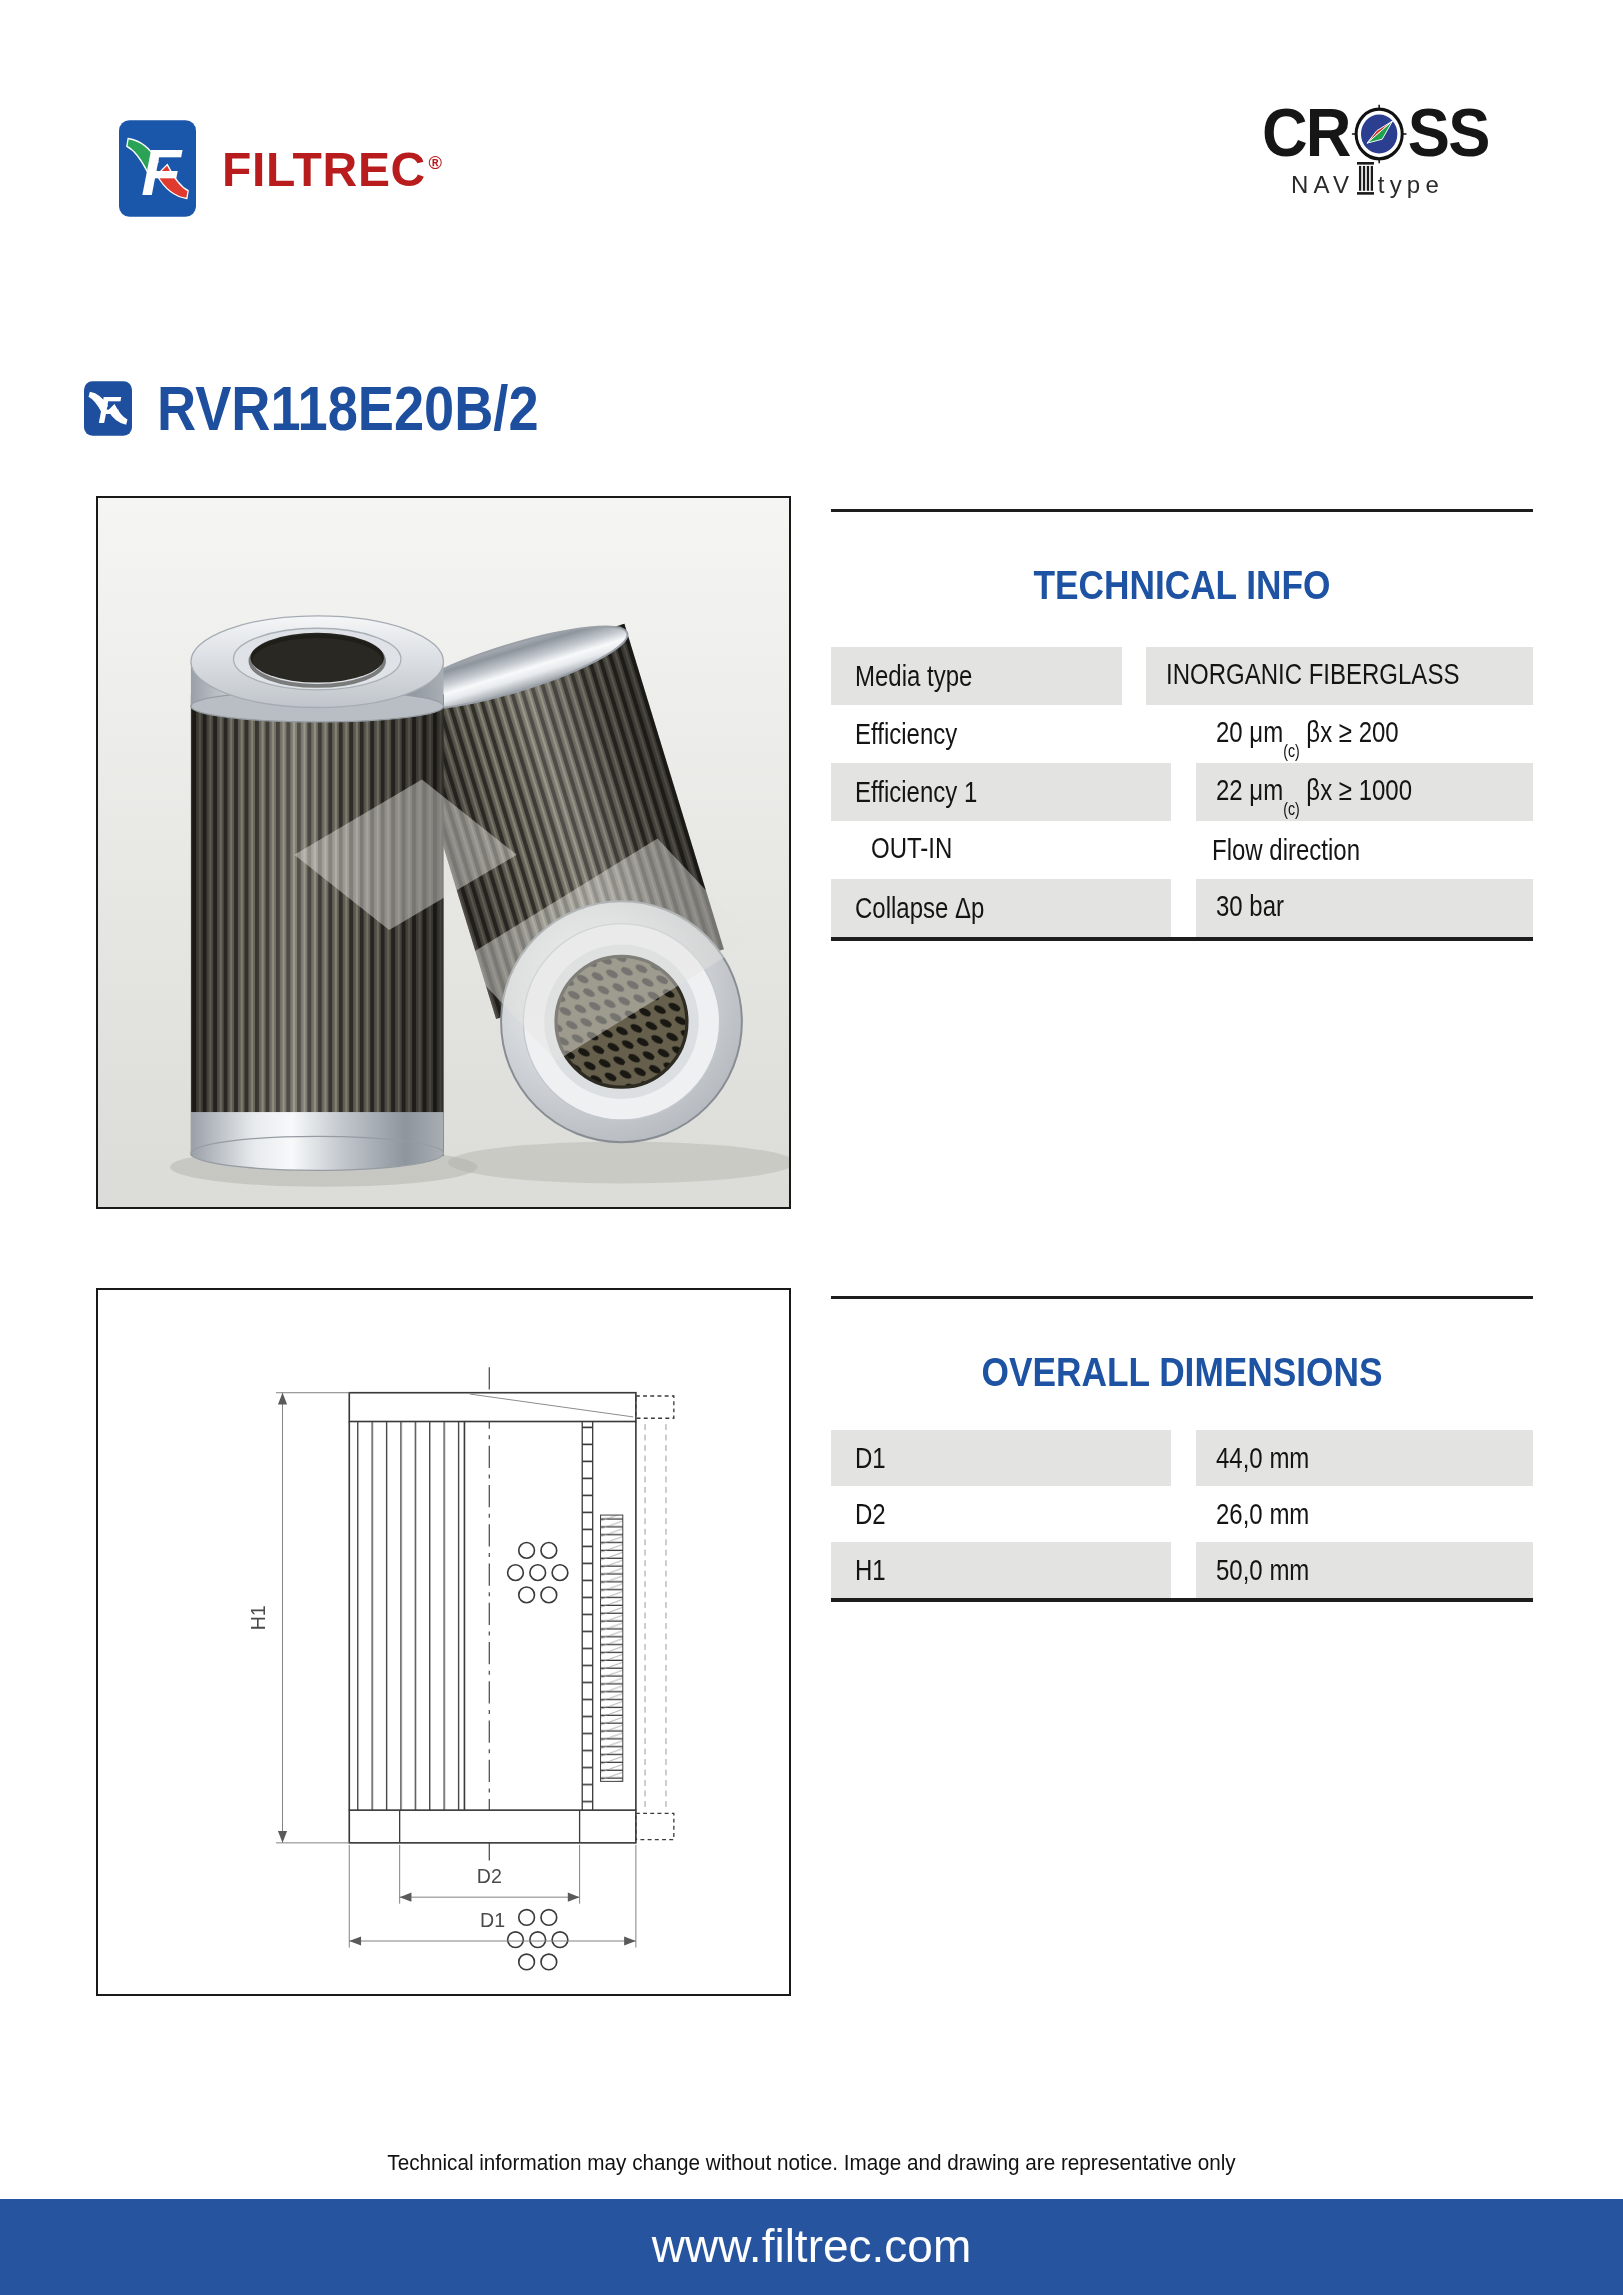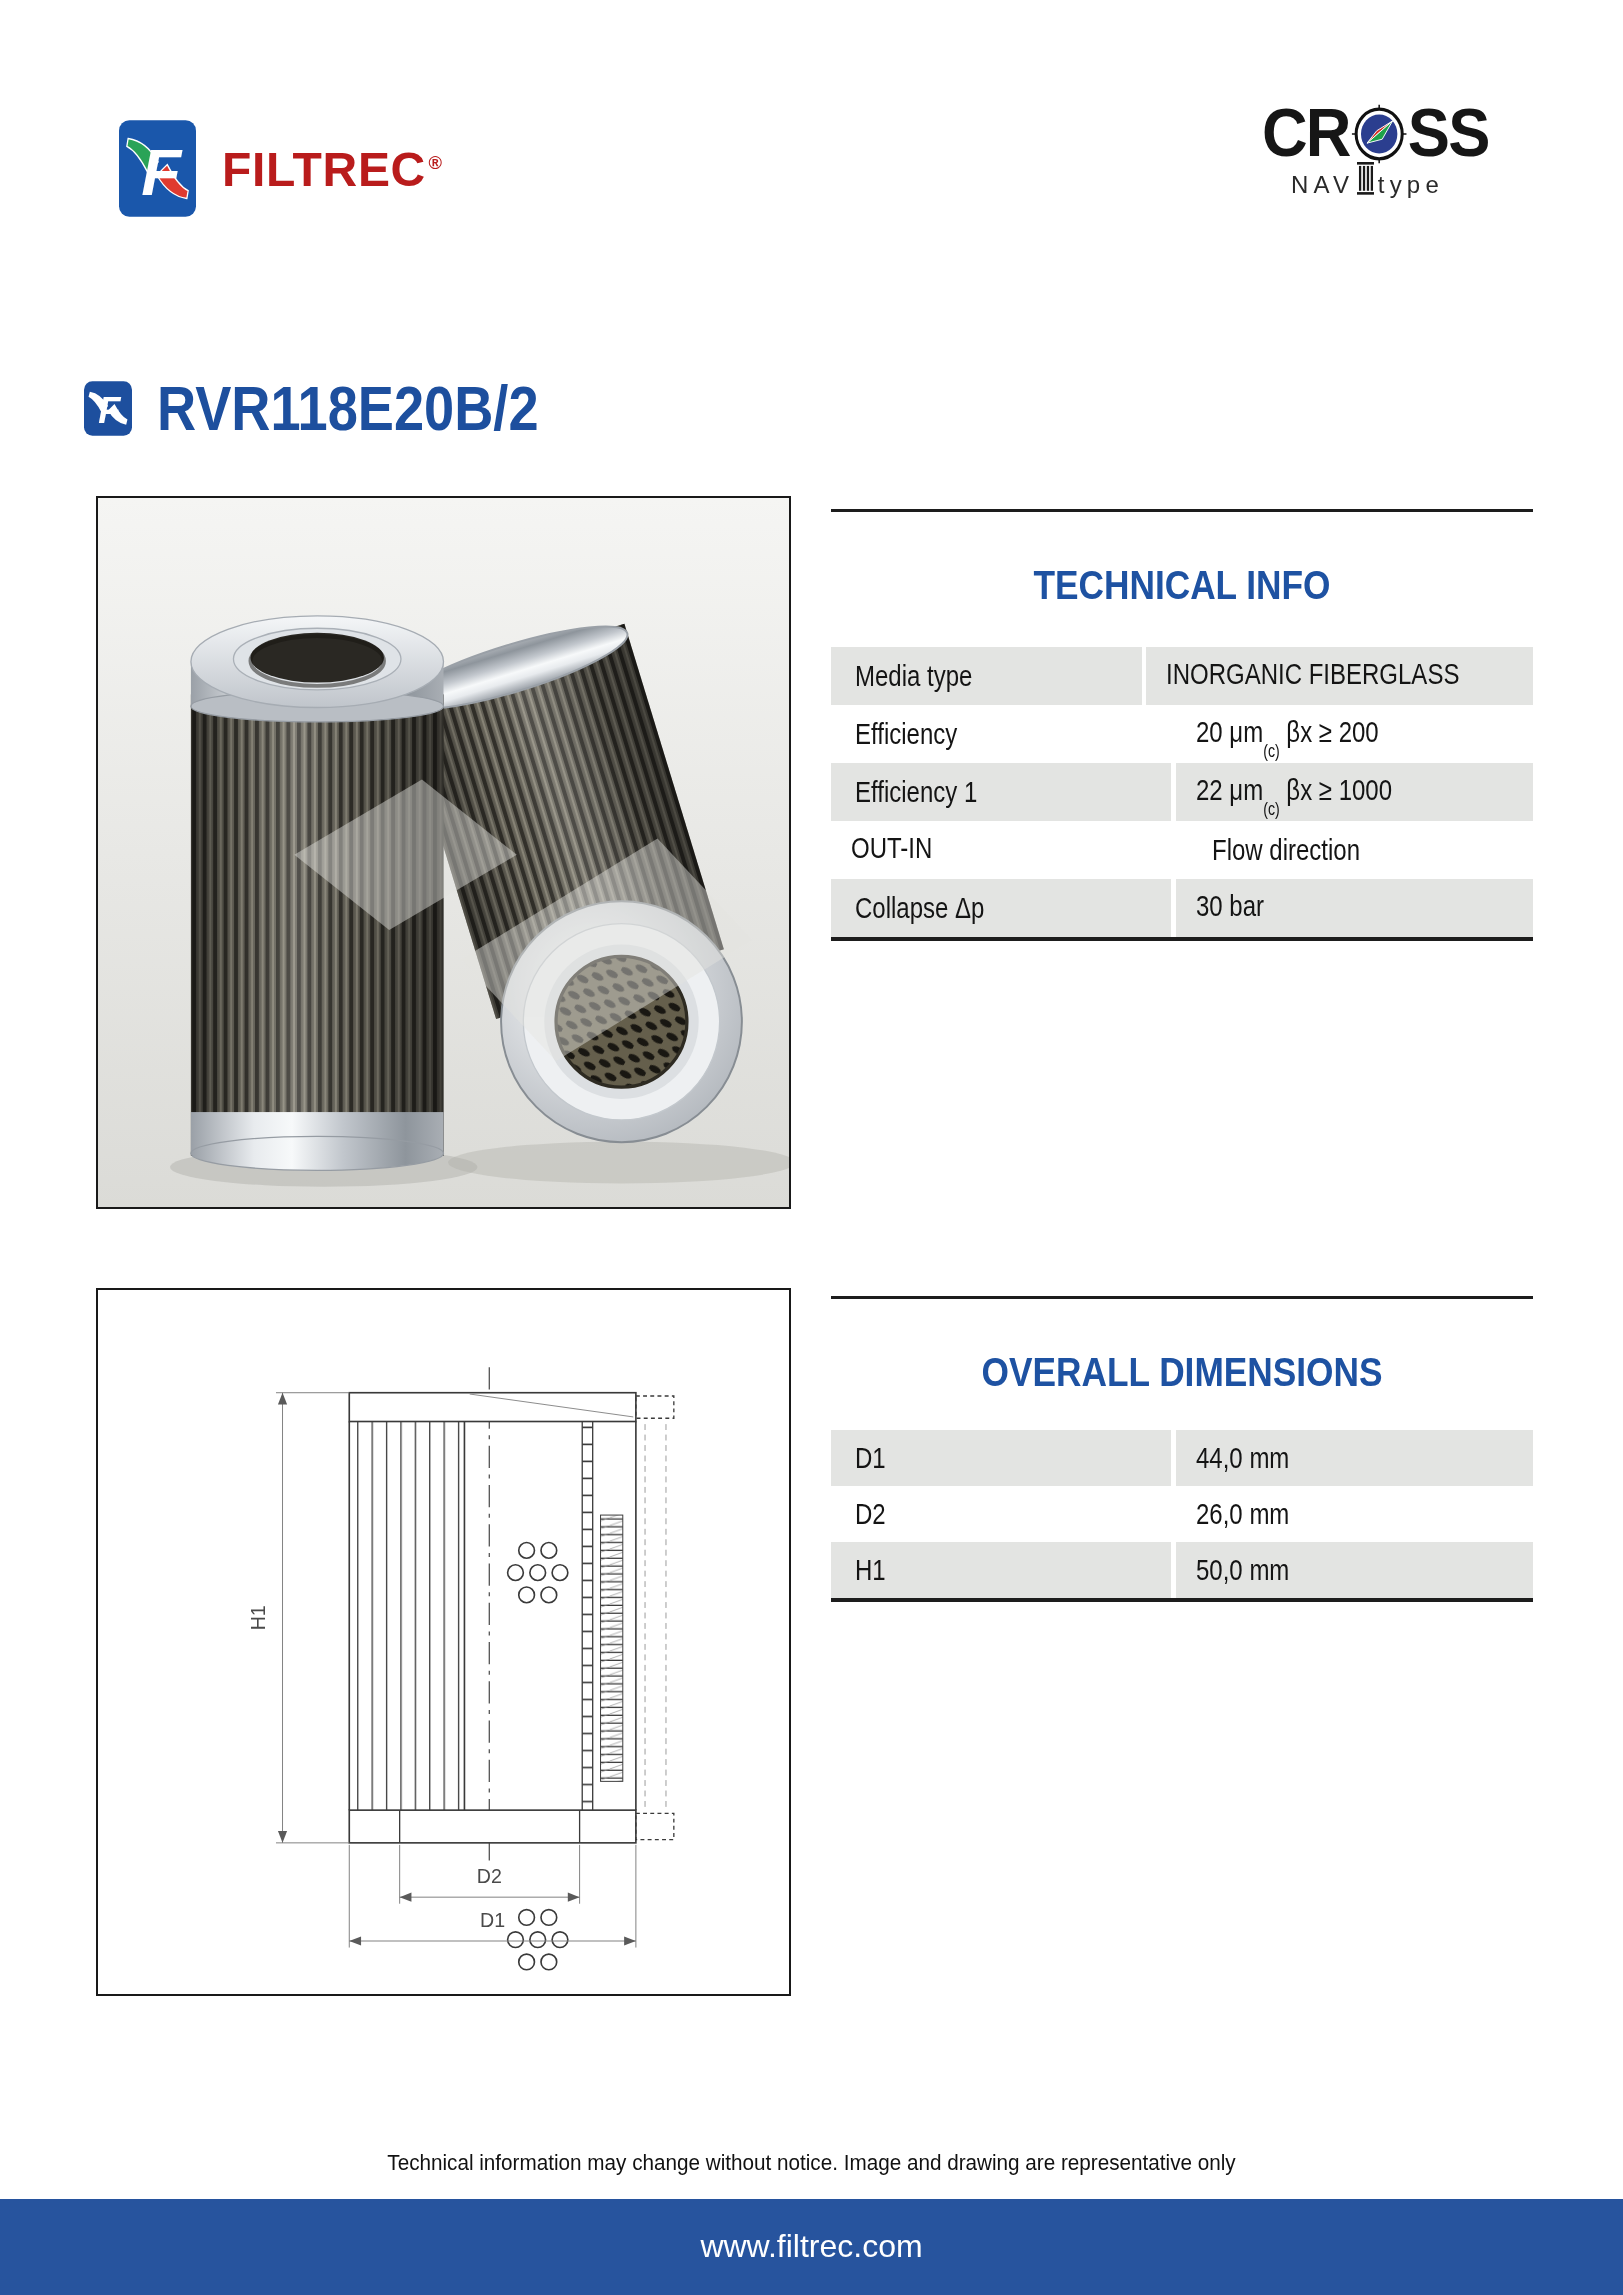--- a/index.html
+++ b/index.html
@@ -41,35 +41,35 @@
   .section-rule { height:3.3px; background:#1d1d1d; }
   .section-heading { margin-top:48px; height:50px; line-height:50px; text-align:center;
     font-size:41px; font-weight:bold; color:#1e52a2; white-space:nowrap;
     transform:scaleX(.86); transform-origin:center; }
   .data-table { width:100%; }
   .sec-tech .data-table { margin-top:37px; } .sec-dims .data-table { margin-top:33px; }
   .t-row { display:flex;text-align:right; }
   .sec-tech .t-row { height:58px; } .sec-dims .t-row { height:56px; }
   .cell { display:flex; align-items:center; background:transparent; }
   .cell-label { width:340px; margin-right:4.6px; padding-left:23.6px; }
-  .cell-value { flex:1; padding-left:20px; }
+  .cell-value { flex:1; padding-left:20px;margin-left:20px; }
   .t-row:nth-child(odd) .cell { background:#e3e4e2; }
   .cell-text { font-size:30px; color:#141414; white-space:nowrap;
     transform:scaleX(.8); transform-origin:left center; }
   .cell-text sub { font-size:17.7px; position:relative; bottom:-7.9px; }
   .table-bottom-rule { height:3.3px; background:#1d1d1d; }
 
   
   .footer-note { position:absolute; left:0; top:2150px; width:100%; text-align:center;
     font-size:22px; color:#111; transform:scaleX(.94); transform-origin:center;
     white-space:nowrap; }
   .footer-bar { position:absolute; left:0; top:2199px; width:100%; height:97px;
     background:#27549e; }
   .footer-site { display:block; width:100%; height:97px; line-height:94px;
-    text-align:center; font-size:32px; color:#ffffff; text-decoration:none; }
+    text-align:center; font-size:46px; color:#ffffff; text-decoration:none; }
 
   .draw-label { font-family:"Liberation Sans", sans-serif; font-size:30px; fill:#4a4a4a; }
 </style>
 </head>
 <body>
 
 <div class="filtrec-logo">
   <svg class="filtrec-mark" width="77" height="97" viewBox="0 0 118 148">
     <rect width="118" height="148" rx="16" fill="#1a57ab"></rect>
     <path d="M14,28 Q42,32 60,64 L44,80 Q28,48 12,40 Z" fill="#2aa357" stroke="#fff" stroke-width="2"></path>

